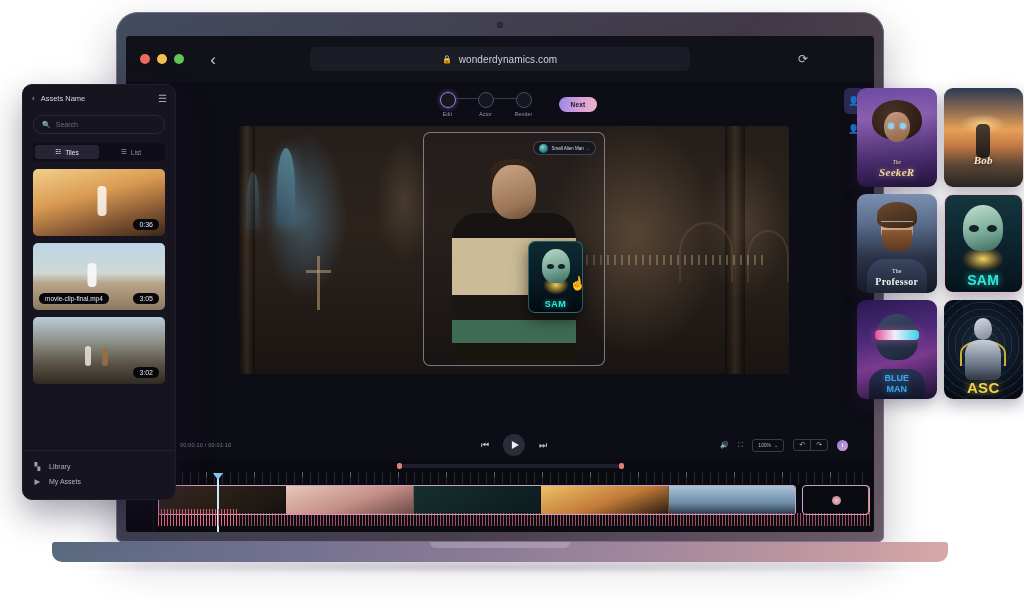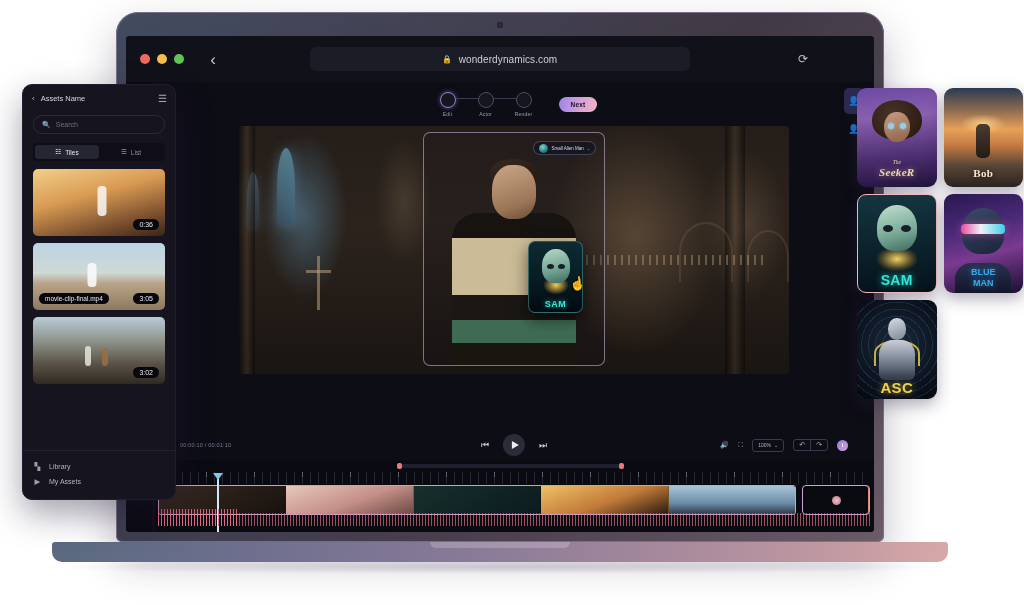--- a/index.html
+++ b/index.html
@@ -415,22 +415,22 @@
   .bob-fig {
     position:absolute; left:50%; transform:translateX(-50%); top:36px;
     width:14px; height:34px; border-radius:5px;
     background:linear-gradient(180deg,#4a3c30,#241c16);
   }
   .bob-sun {
     position:absolute; left:50%; transform:translateX(-50%); top:26px;
     width:46px; height:20px; border-radius:50%;
     background:radial-gradient(ellipse,rgba(255,215,140,.85),transparent 70%);
   }
-  .t-bob { font-size:11px; color:#f5e6cf; font-family:"Liberation Serif", serif; 
-    bottom:8px; text-shadow:0 1px 4px rgba(0,0,0,.6); }
+  .t-bob { font-size:11px; color:#f5e6cf; font-family:"Liberation Serif", serif; font-style:italic;
+    bottom:21px; text-shadow:0 1px 4px rgba(0,0,0,.6); }
   
   .bg-prof { background:linear-gradient(180deg,#7a8fb0 0%, #5a6d8c 30%, #2a3246 65%, #151a26 100%); }
   .prof-hair {
     position:absolute; left:50%; transform:translateX(-50%); top:8px;
     width:40px; height:26px; border-radius:50% 50% 30% 30%;
     background:linear-gradient(160deg,#6b4a2e,#3a2718);
   }
   .prof-face {
     position:absolute; left:50%; transform:translateX(-50%); top:18px;
     width:32px; height:34px; border-radius:45%;
@@ -759,20 +759,29 @@
       <div class="t-seeker-sm">The</div>
       <div class="card-title t-seeker">SeekeR</div>
     </div>
 
     <div class="card bg-bob">
       <div class="bob-sun"></div>
       <div class="bob-fig"></div>
       <div class="card-title t-bob">Bob</div>
     </div>
 
+    <div class="card bg-prof">
+      <div class="prof-suit"></div>
+      <div class="prof-face"></div>
+      <div class="prof-hair"></div>
+      <div class="prof-beard"></div>
+      <div class="prof-glass"></div>
+      <div class="t-prof-sm">The</div>
+      <div class="card-title t-prof">Professor</div>
+    </div>
 
     <div class="card bg-sam sel">
       <div class="samc-glow"></div>
       <div class="samc-face">
         <div class="samc-eye l"></div>
         <div class="samc-eye r"></div>
       </div>
       <div class="card-title t-sam">SAM</div>
     </div>
 

